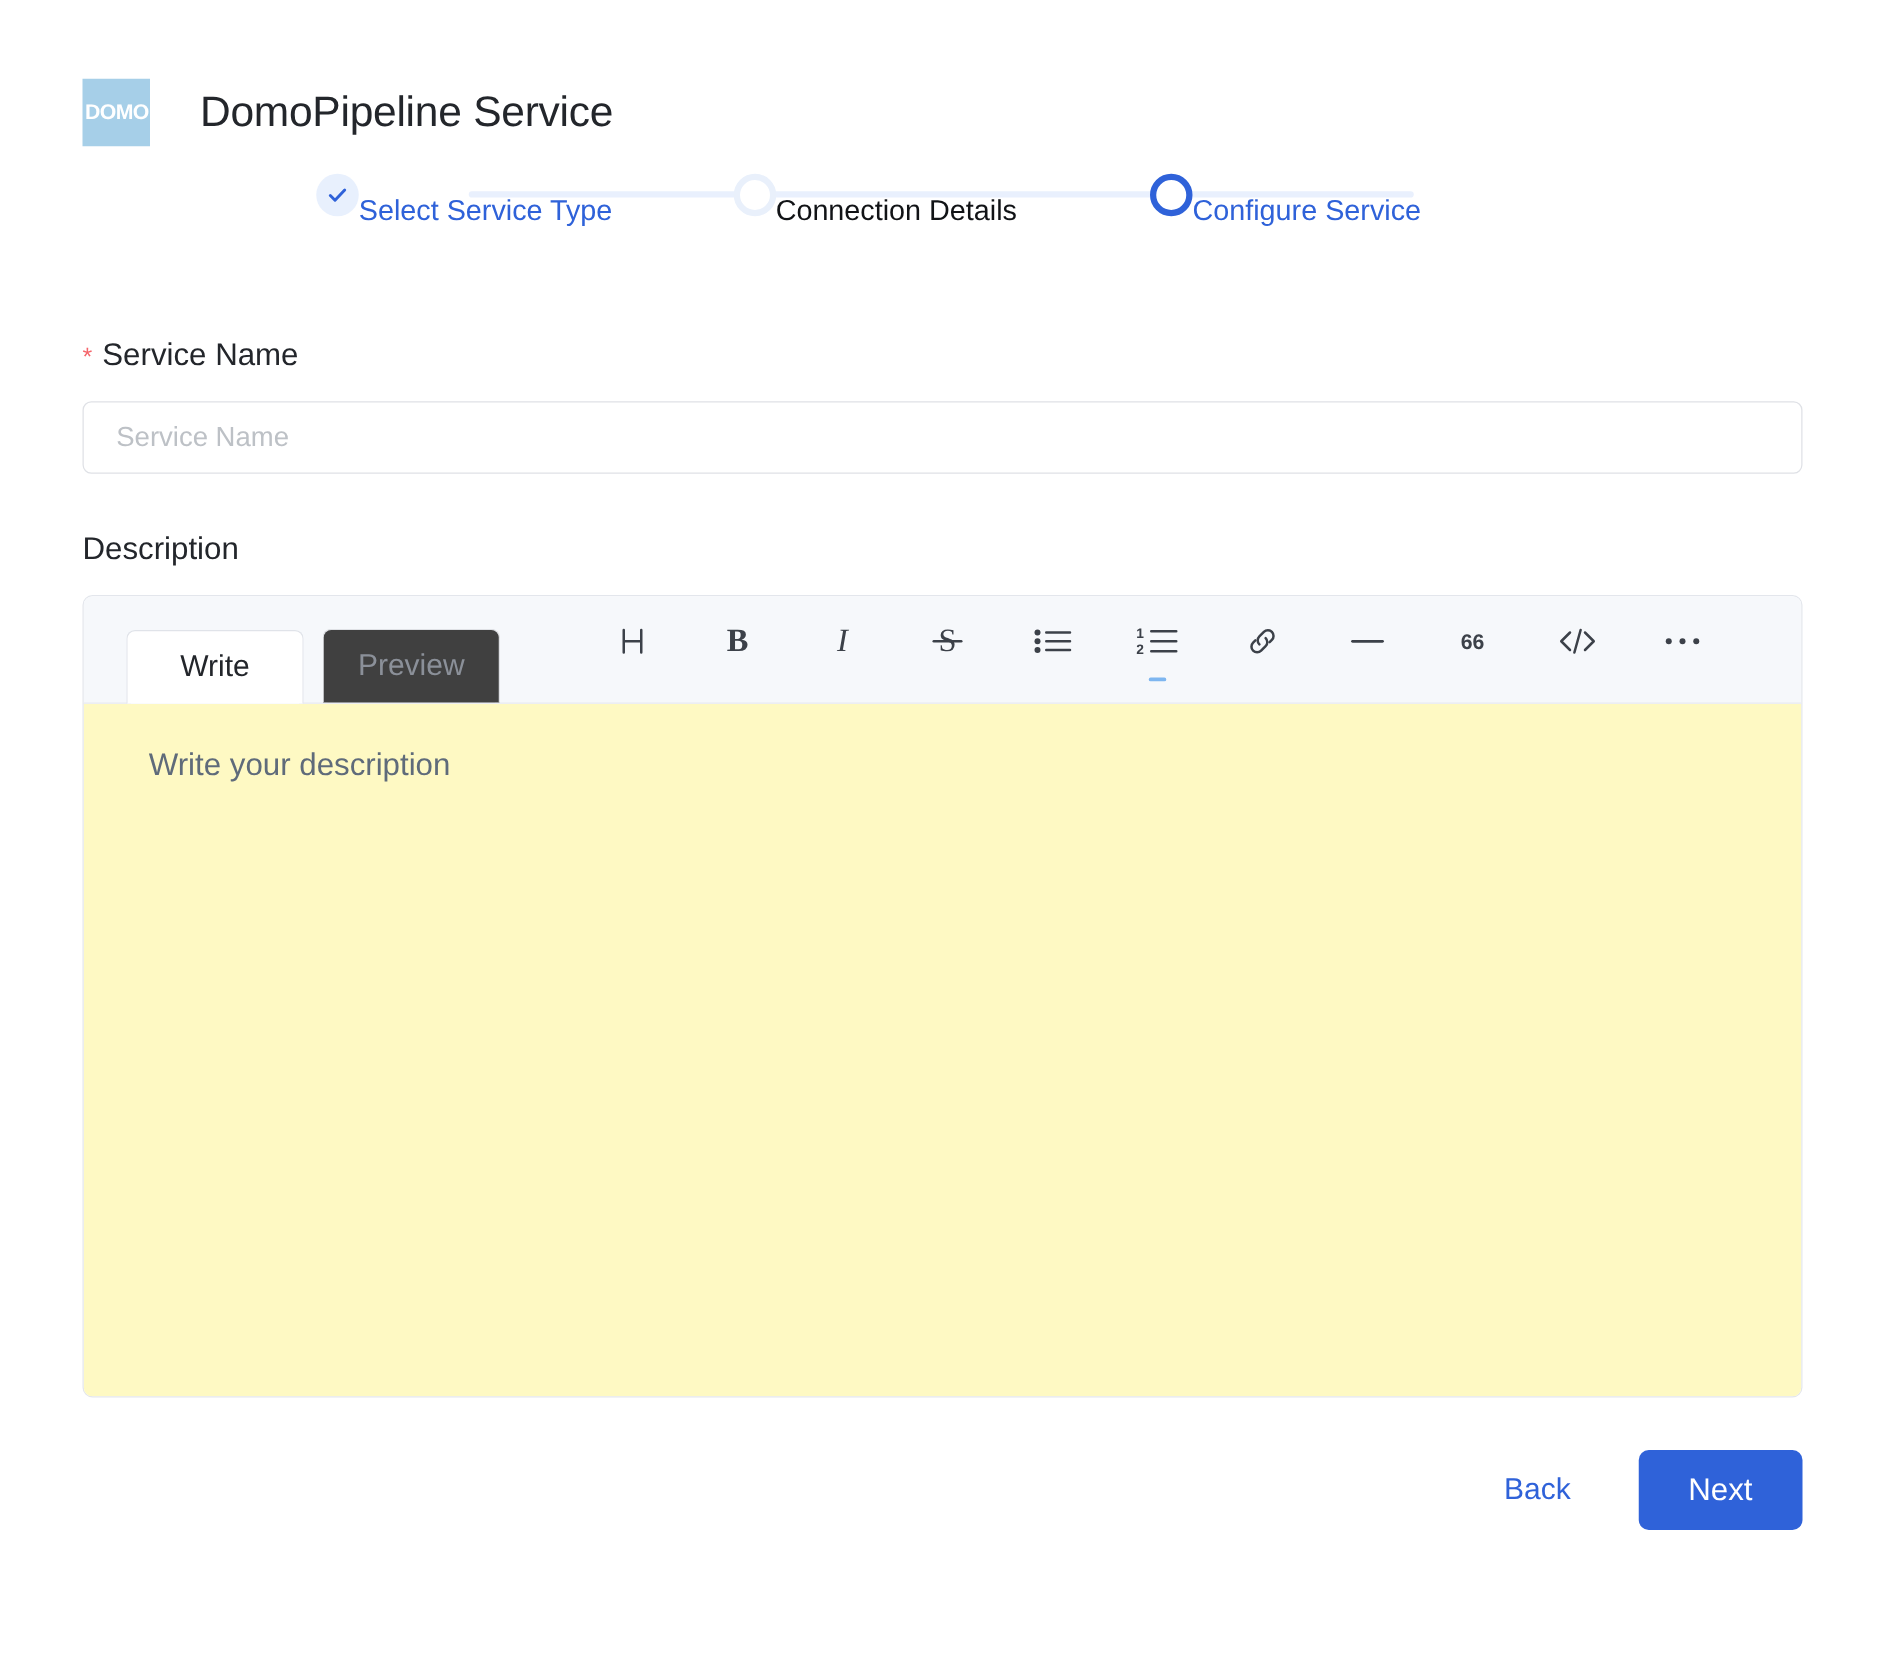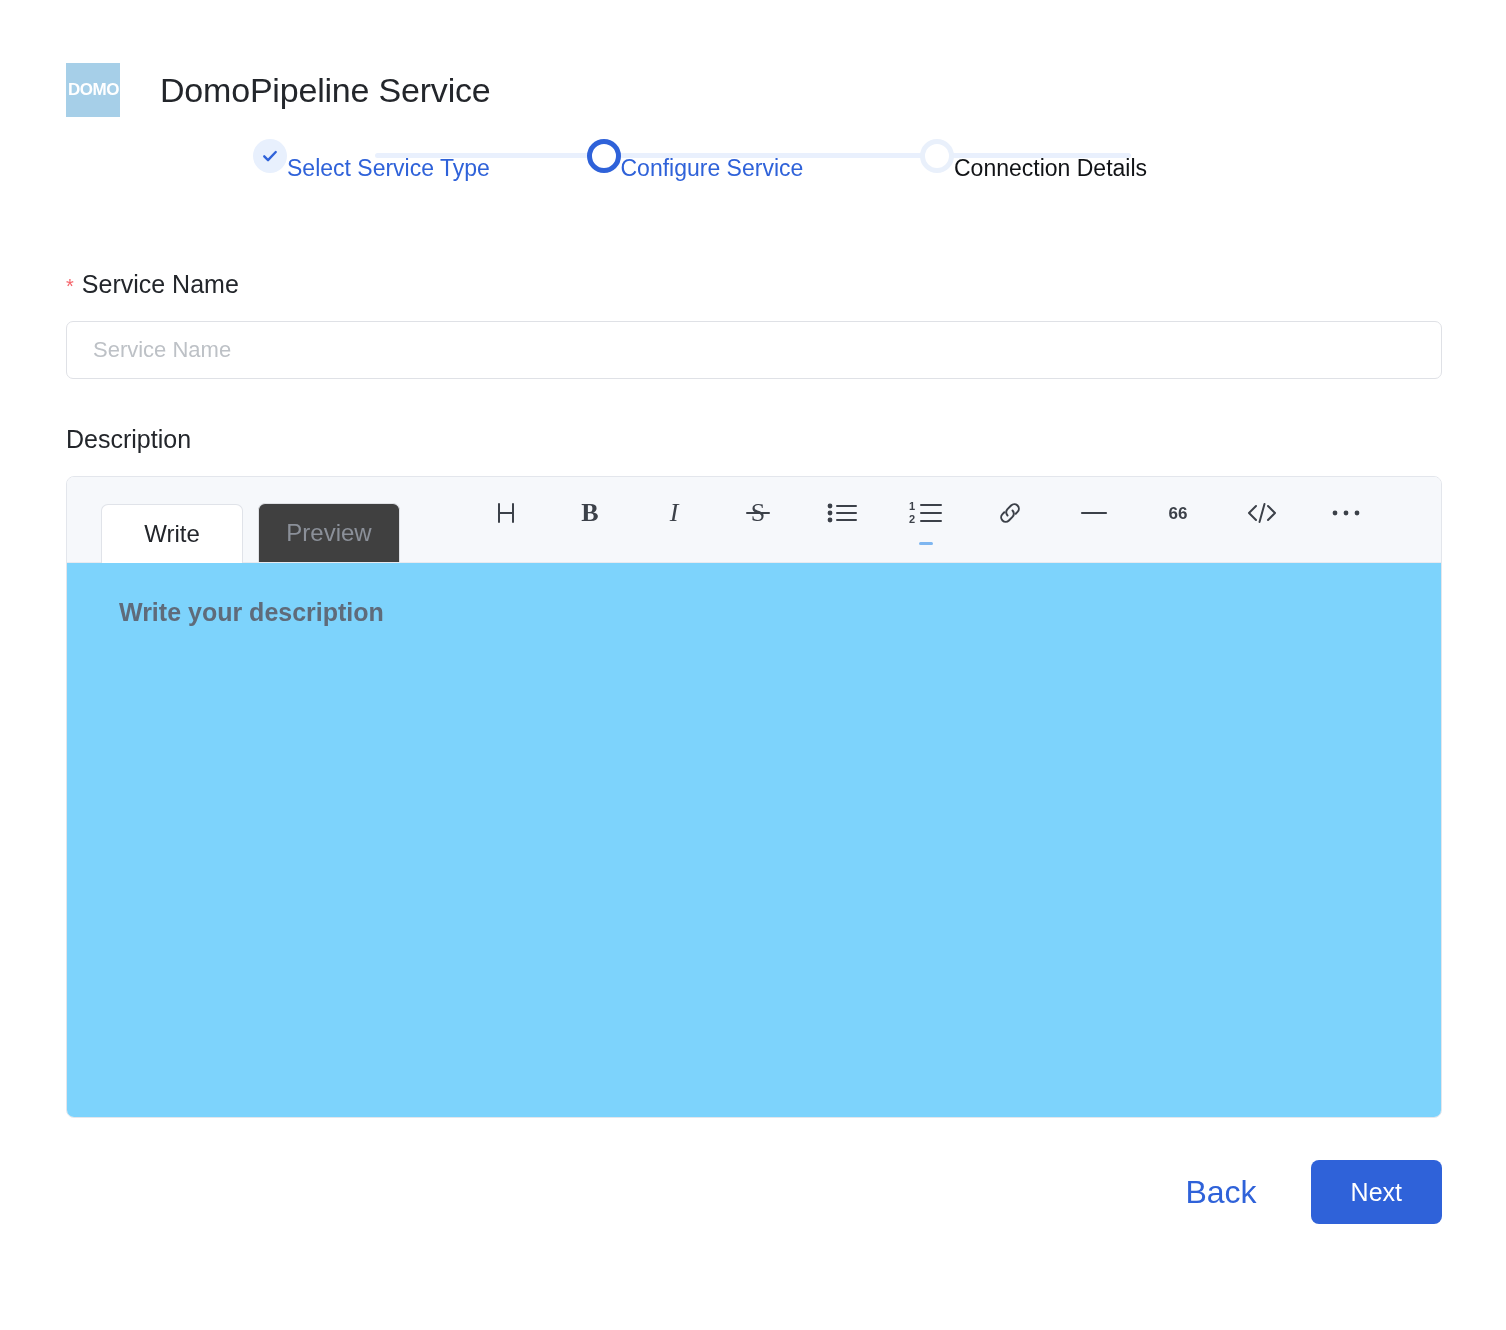--- a/index.html
+++ b/index.html
@@ -248,43 +248,42 @@
     bottom: -9px;
     left: 50%;
     transform: translateX(-50%);
     width: 14px;
     height: 3px;
     background: #7eb6f0;
     border-radius: 2px;
   }
   .editor-body {
     flex: 1;
-    background: #7dd3fc;
+    background: #fef9c3;
     padding: 34px 0 0 52px;
-    font-weight: bold;
   }
   .editor-placeholder {
     font-size: 25px;
     color: #5f6b7a;
     line-height: 1.2;
   }
 
   
   .footer {
     display: flex;
     align-items: center;
     justify-content: flex-end;
     gap: 52px;
     padding: 42px 64px 0 0;
   }
   .btn-link {
     background: none;
     border: none;
     font-family: "Liberation Sans", sans-serif;
-    font-size: 32px;
+    font-size: 24px;
     color: #2f62d9;
     cursor: pointer;
     padding: 6px 2px;
   }
   .btn-primary {
     background: #2f62d9;
     border: none;
     border-radius: 8px;
     color: #ffffff;
     font-family: "Liberation Sans", sans-serif;
@@ -312,28 +311,28 @@
 
       <div class="step done">
         <div class="step-marker">
           <svg class="check-icon" viewBox="0 0 20 20" fill="none">
             <path d="M3.6 10.4 L7.8 14.6 L16.4 5.6" stroke="#2f62d9" stroke-width="2.6" stroke-linecap="round" stroke-linejoin="round"></path>
           </svg>
         </div>
         <div class="step-label">Select Service Type</div>
       </div>
 
+      <div class="step todo">
+        <div class="step-marker"></div>
+        <div class="step-label">Connection Details</div>
+      </div>
+
       <div class="step active">
         <div class="step-marker"></div>
         <div class="step-label">Configure Service</div>
-      </div>
-
-      <div class="step todo">
-        <div class="step-marker"></div>
-        <div class="step-label">Connection Details</div>
       </div>
 
     </div>
   </div>
 
   <div class="form">
 
     <div class="field-label">
       <span class="req-star">*</span>
       <span>Service Name</span>

